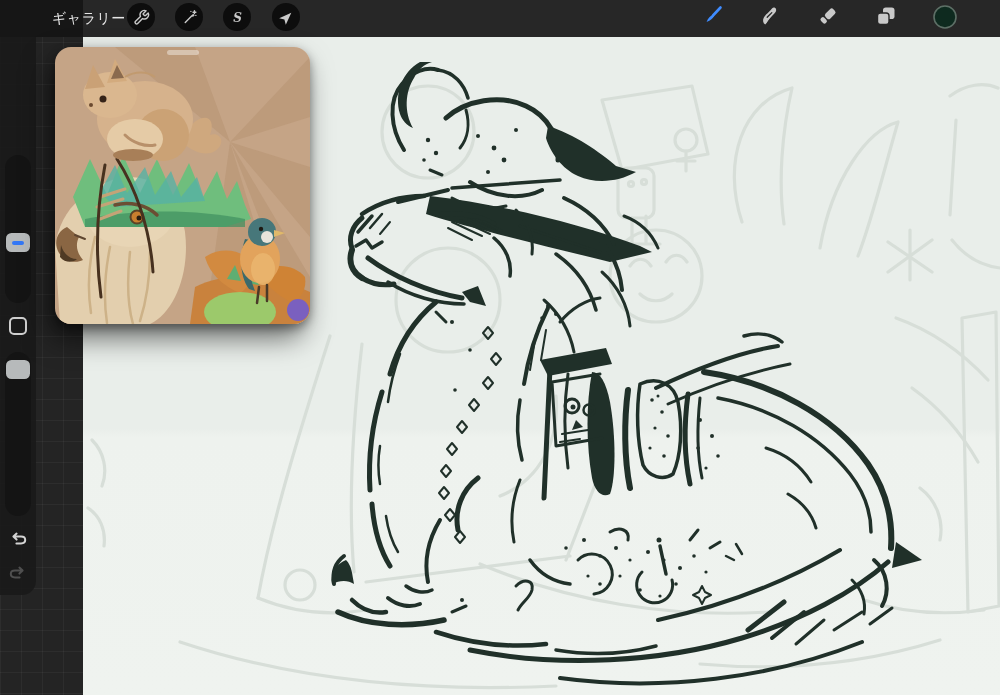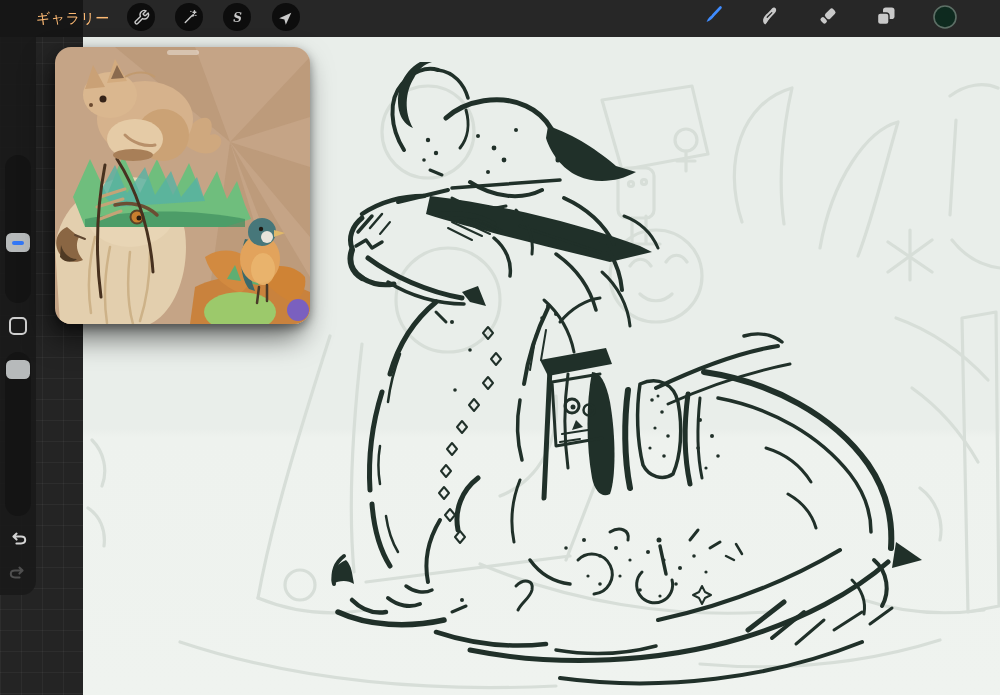--- a/index.html
+++ b/index.html
@@ -8,21 +8,21 @@
     background-image:linear-gradient(rgba(255,255,255,.045) 1px,transparent 1px),
                      linear-gradient(90deg,rgba(255,255,255,.045) 1px,transparent 1px);
     background-size:21px 21px;}
   
   .canvas{position:absolute;left:83px;top:37px;width:917px;height:658px;
     background:linear-gradient(180deg,#e9eeea 0%,#e9eeea 59.5%,#eef2ee 60.8%,#eff3ef 100%);}
   .canvas svg{display:block;width:100%;height:100%;}
   
   .topbar{position:absolute;left:0;top:0;width:1000px;height:37px;background:#272727;}
   .topbar .gallery-zone{position:absolute;left:0;top:0;width:83px;height:37px;background:#161616;}
-  .gallery{position:absolute;left:36px;top:0;height:37px;line-height:37px;color:#fdba74;font-size:14px;letter-spacing:.5px;white-space:nowrap;}
+  .gallery{position:absolute;left:52px;top:0;height:37px;line-height:37px;color:#e5e5e5;font-size:14px;letter-spacing:.5px;white-space:nowrap;}
   .tcirc{position:absolute;top:3px;width:28px;height:28px;border-radius:50%;background:#0d0d0d;display:flex;align-items:center;justify-content:center;}
   .tcirc svg{width:17px;height:17px;}
   .rtool{position:absolute;top:2px;width:28px;height:28px;display:flex;align-items:center;justify-content:center;}
   .rtool svg{width:24px;height:24px;}
   .stroke-ic{fill:none;stroke:#c9c9c9;stroke-width:2;stroke-linecap:round;stroke-linejoin:round;}
   
   .sidebar{position:absolute;left:0;top:37px;width:36px;height:558px;background:rgba(26,26,26,.92);border-radius:0 0 14px 0;}
   .track{position:absolute;left:5px;width:26px;background:#141414;border-radius:13px;}
   .track1{top:118px;height:148px;}
   .track2{top:315px;height:164px;}

